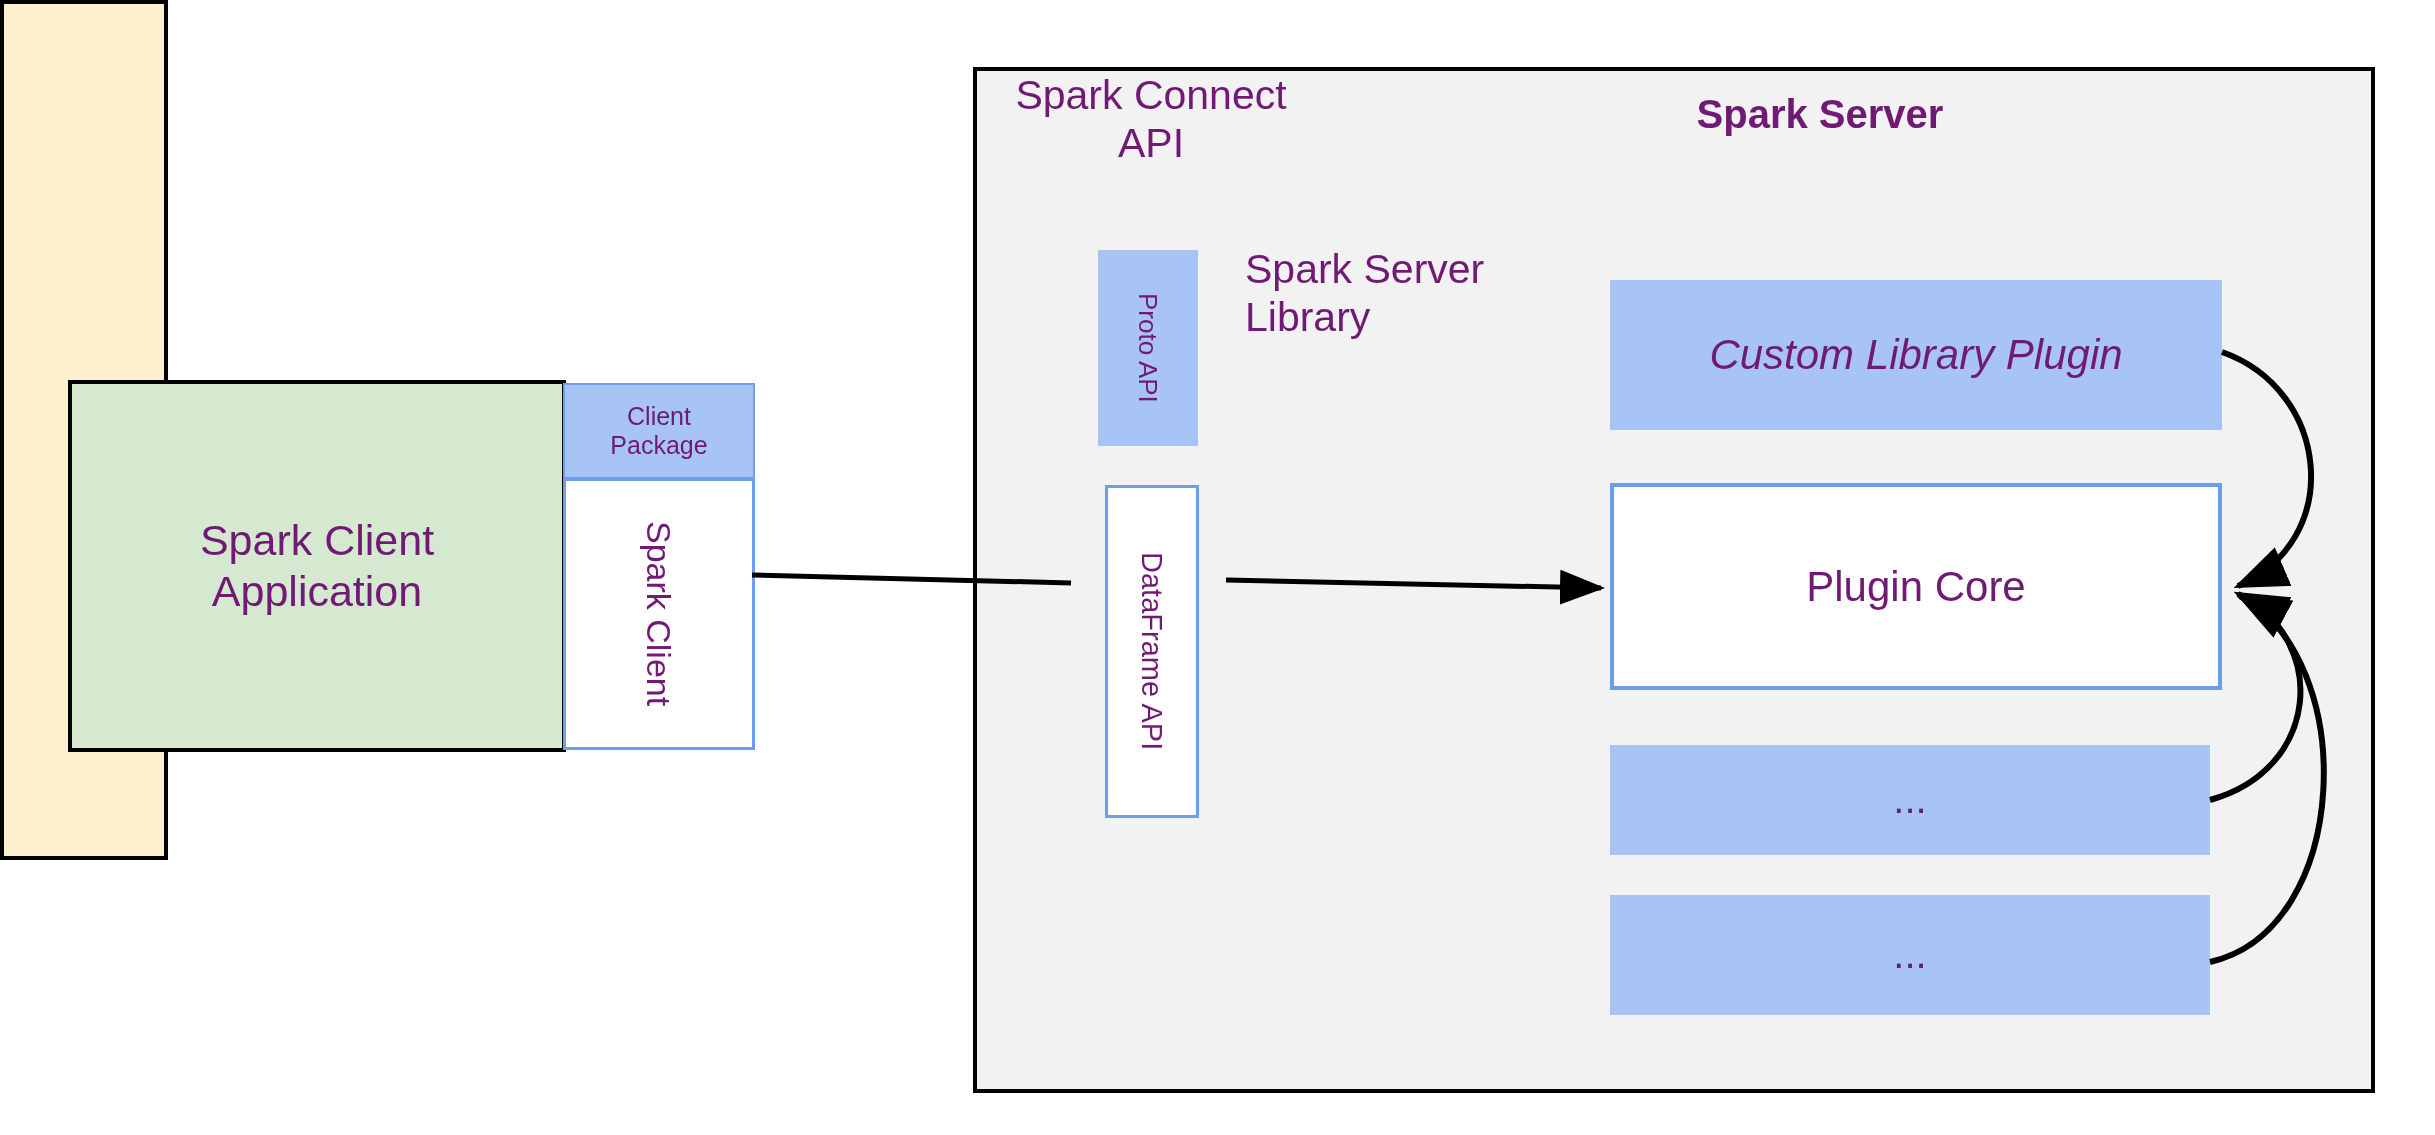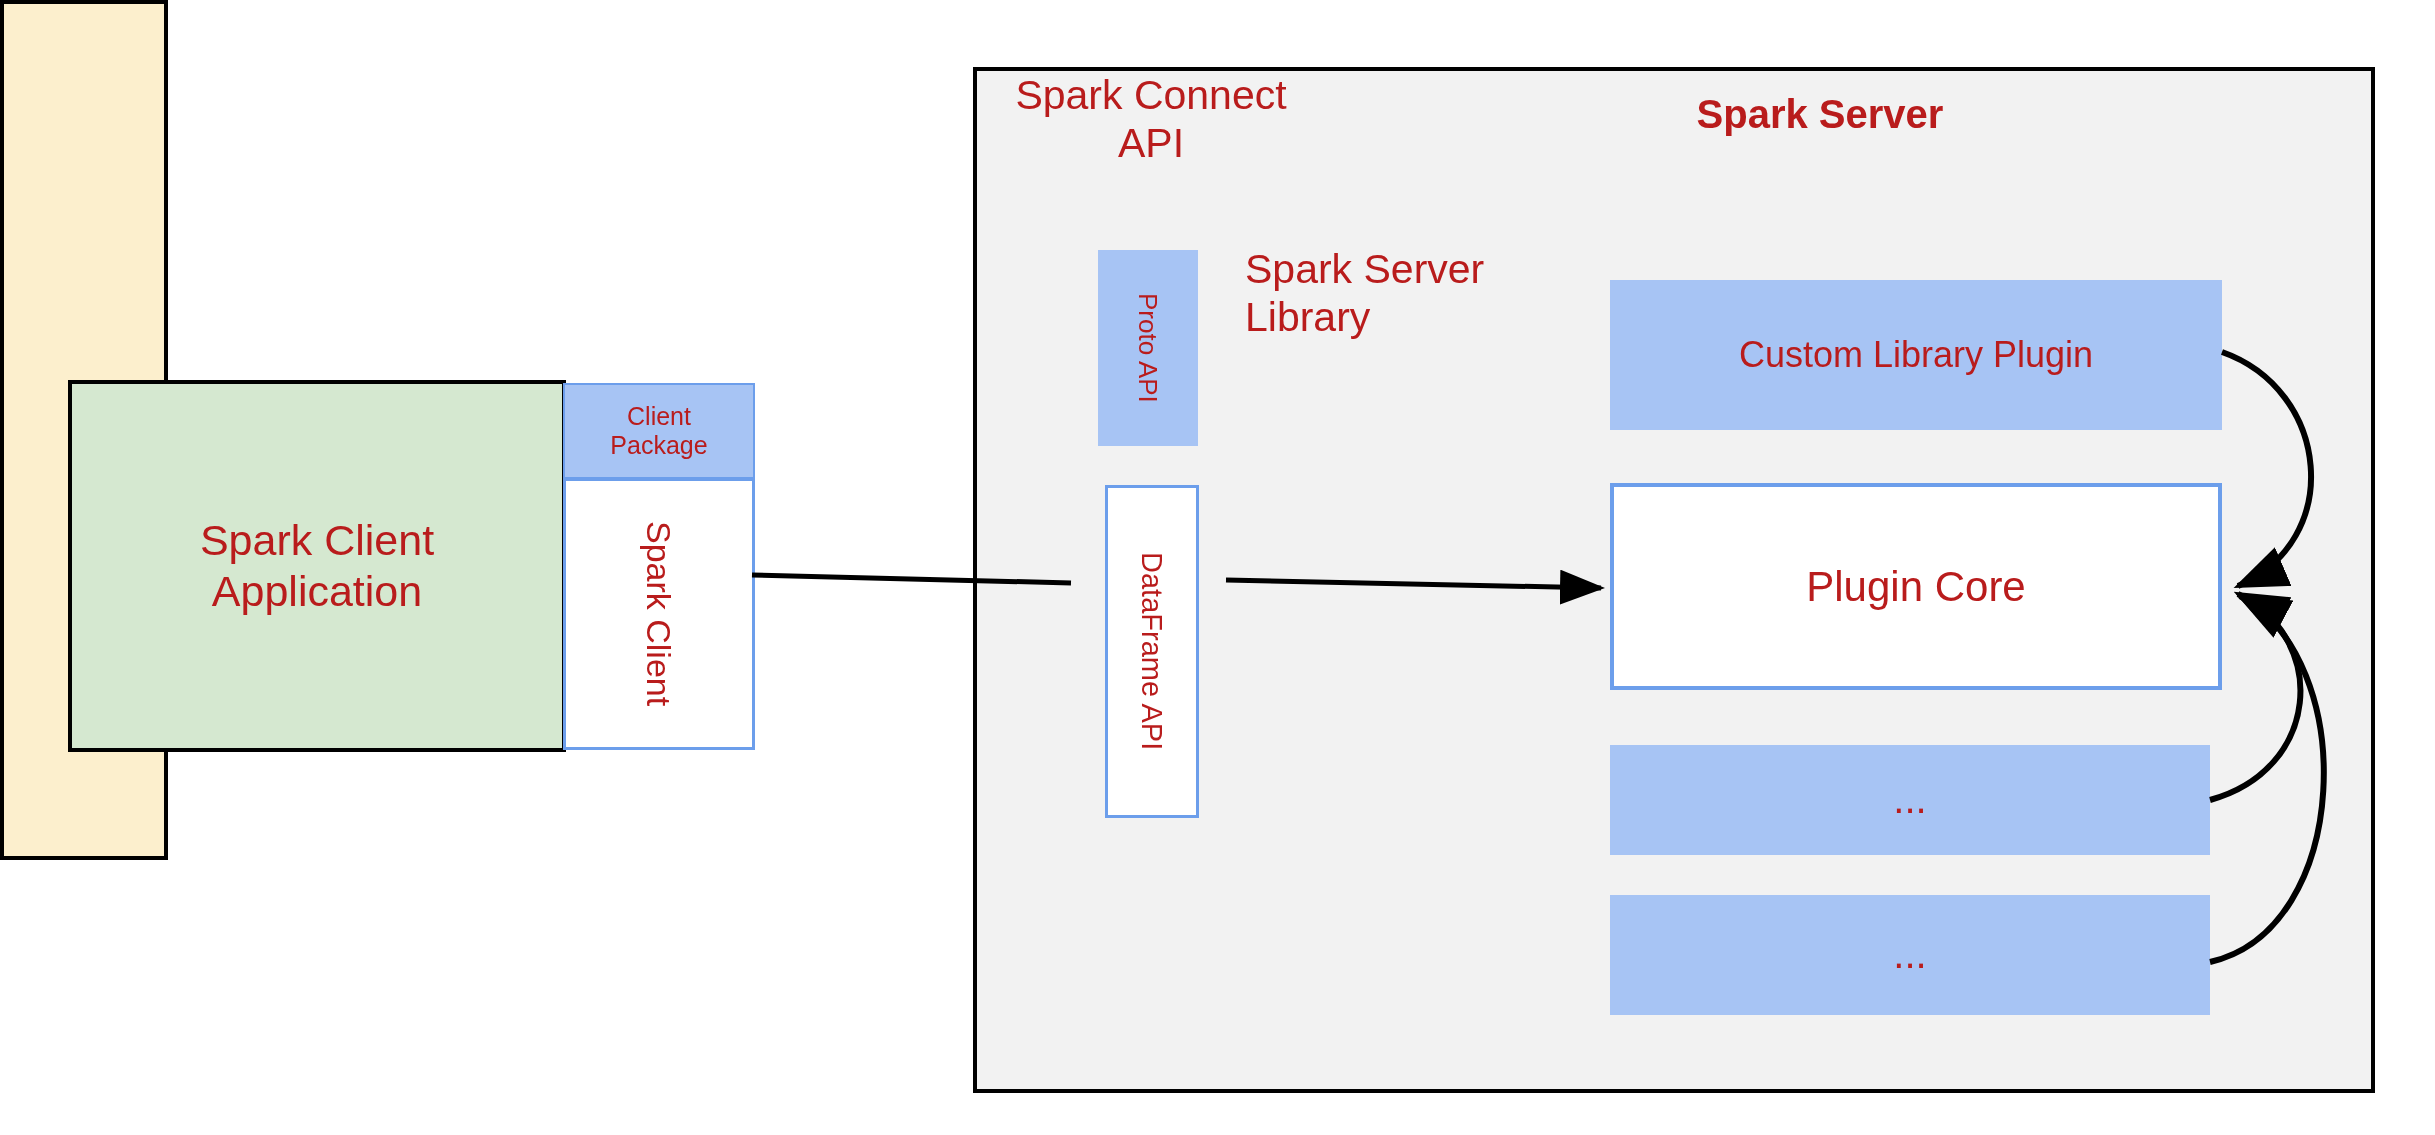--- a/index.html
+++ b/index.html
@@ -22,21 +22,21 @@
     height: 1135px;
   }
 
   .box {
     position: absolute;
     box-sizing: border-box;
     display: flex;
     align-items: center;
     justify-content: center;
     text-align: center;
-    color: #b91c1c;
+    color: #701a75;
     line-height: 1.18;
   }
 
   
   #client-app-box {
     left: 68px;
     top: 380px;
     width: 498px;
     height: 372px;
     background: #d5e8d0;
@@ -159,22 +159,23 @@
     white-space: nowrap;
   }
 
   
   #custom-library-plugin-box {
     left: 1610px;
     top: 280px;
     width: 612px;
     height: 150px;
     background: #a7c4f4;
-    font-size: 36px;
-    z-index: 3;
+    font-size: 42px;
+    z-index: 3;
+    font-style: italic;
   }
 
   #spark-core-box {
     left: 1610px;
     top: 483px;
     width: 612px;
     height: 207px;
     background: #ffffff;
     border: 4px solid #6c9eeb;
     font-size: 42px;

